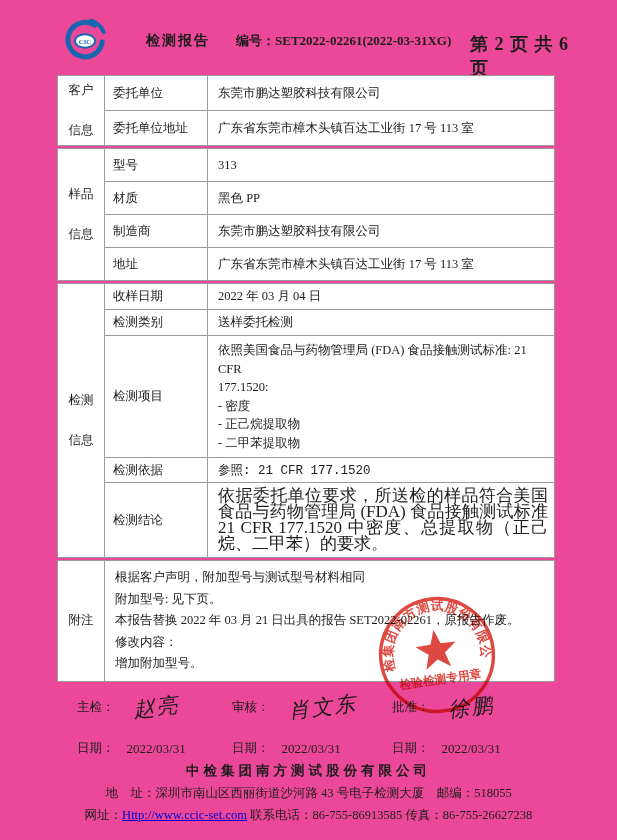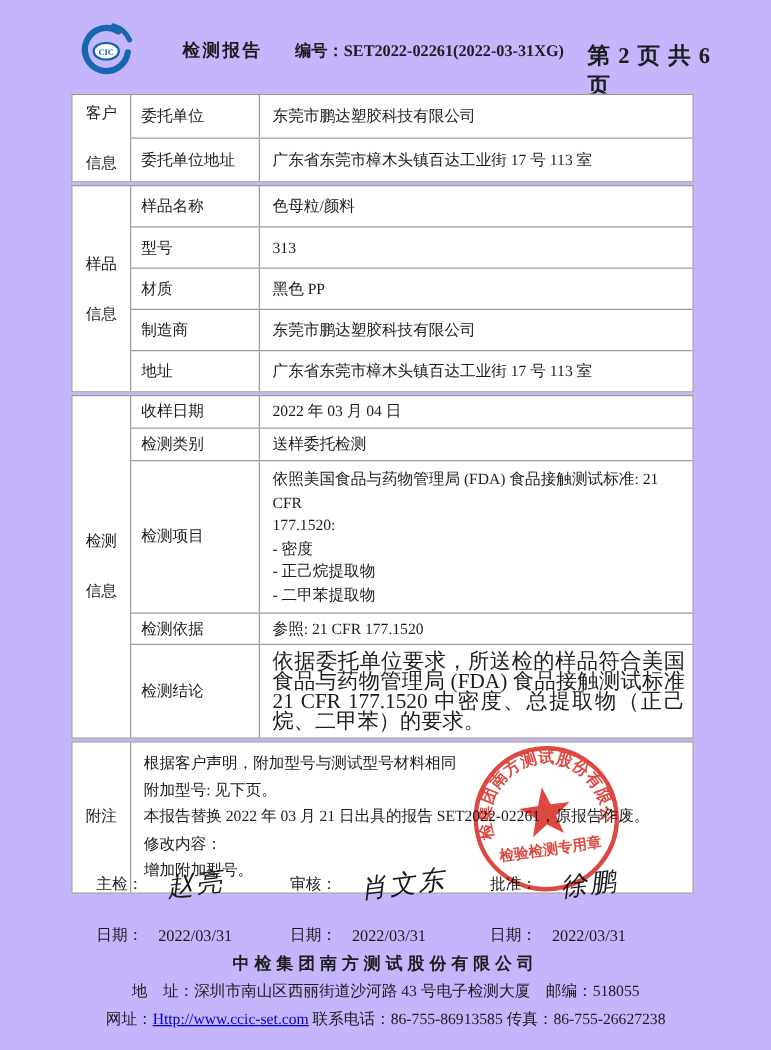--- a/index.html
+++ b/index.html
@@ -1,37 +1,37 @@
 <!DOCTYPE html>
 <html><head>
 <meta charset="utf-8">
 <style>
   html,body{margin:0;padding:0;background:#ffffff;}
   .page{
-    position:relative;width:617px;height:840px;background:#c4b5fd;overflow:hidden;
+    position:relative;width:617px;height:840px;background:#ec4899;overflow:hidden;
     font-family:"Liberation Serif","DejaVu Serif",serif;color:#1c1c1c;
   }
   
   .hdr{position:absolute;top:16px;left:60px;right:45px;height:52px;}
   .logo{position:absolute;left:2px;top:0;width:46px;height:50px;}
   .hdr-title{position:absolute;left:86px;top:16px;font-size:14px;font-weight:bold;letter-spacing:2px;}
   .hdr-no{position:absolute;left:176px;top:16px;font-size:13px;font-weight:bold;}
   .hdr-page{position:absolute;left:410px;top:16px;font-size:18px;font-weight:bold;letter-spacing:1px;}
   
   .tbl{position:absolute;top:75px;left:57px;width:498px;}
   .sec{display:flex;border:1px solid #9b9b9b;margin-bottom:2px;background:#fff;}
   .sec-label{width:46px;border-right:1px solid #9b9b9b;display:flex;flex-direction:column;
              justify-content:center;align-items:center;gap:23px;font-size:12.5px;flex-shrink:0;}
   .sec-body{flex:1;display:flex;flex-direction:column;min-width:0;}
   .row{display:flex;border-bottom:1px solid #9b9b9b;}
   .row:last-child{border-bottom:none;}
   .cell-label{width:94px;flex-shrink:0;border-right:1px solid #9b9b9b;padding-left:8px;
               display:flex;align-items:center;font-size:12.5px;}
   .cell-value{flex:1;padding:4px 6px 4px 10px;display:flex;align-items:center;font-size:12.5px;min-width:0;}
-  .h34{height:34px;} .h32{height:32px;} .h25{height:25px;} .h24{height:24px;}
+  .h34{height:34px;} .h32{height:32px;} .h25{height:25px;} .h24{height:24px;font-family:Liberation Mono, monospace;}
   .mlines{display:block;line-height:18.5px;padding-top:5px;padding-bottom:5px;}
   .concl{display:block;line-height:16px;padding-top:5px;padding-bottom:5px;font-size:17px;text-align:justify;}
   .notes-cell{flex:1;padding:6px 8px 6px 10px;font-size:12.5px;line-height:21.5px;}
   
   .stamp{position:absolute;left:371px;top:589px;width:132px;height:132px;z-index:6;
          opacity:0.9;transform:rotate(-8deg);mix-blend-mode:multiply;pointer-events:none;}
   
   .sigblock{position:absolute;width:170px;z-index:3;}
   .sb1{left:77px;top:692px;} .sb2{left:232px;top:692px;} .sb3{left:392px;top:692px;}
   .sigline{display:flex;align-items:center;height:30px;}
@@ -81,24 +81,20 @@
         </div>
       </div>
     </div>
 
     <div class="sec">
       <div class="sec-label">
         <div>样品</div>
         <div>信息</div>
       </div>
       <div class="sec-body">
-        <div class="row h32">
-          <div class="cell-label">样品名称</div>
-          <div class="cell-value">色母粒/颜料</div>
-        </div>
         <div class="row h32">
           <div class="cell-label">型号</div>
           <div class="cell-value">313</div>
         </div>
         <div class="row h32">
           <div class="cell-label">材质</div>
           <div class="cell-value">黑色 PP</div>
         </div>
         <div class="row h32">
           <div class="cell-label">制造商</div>

